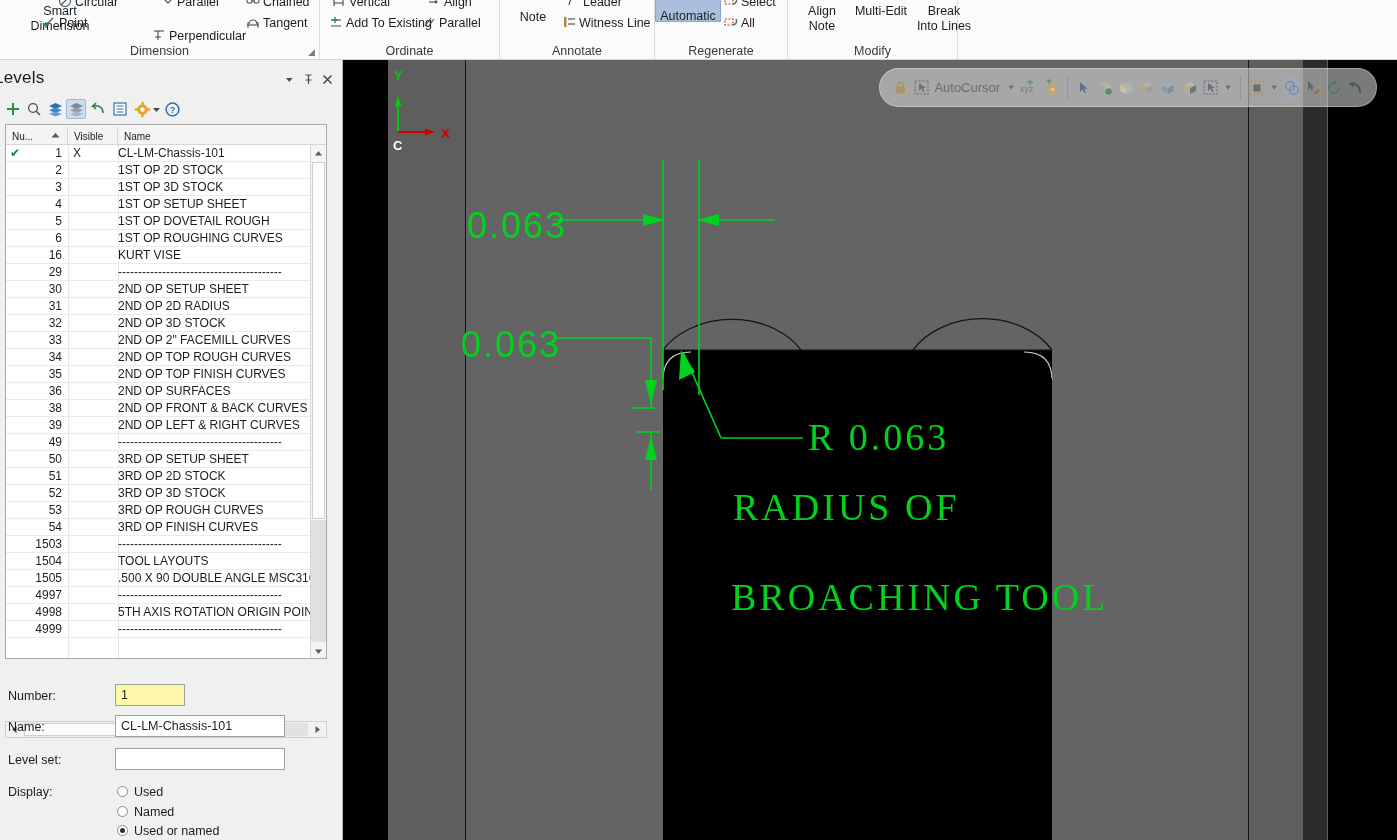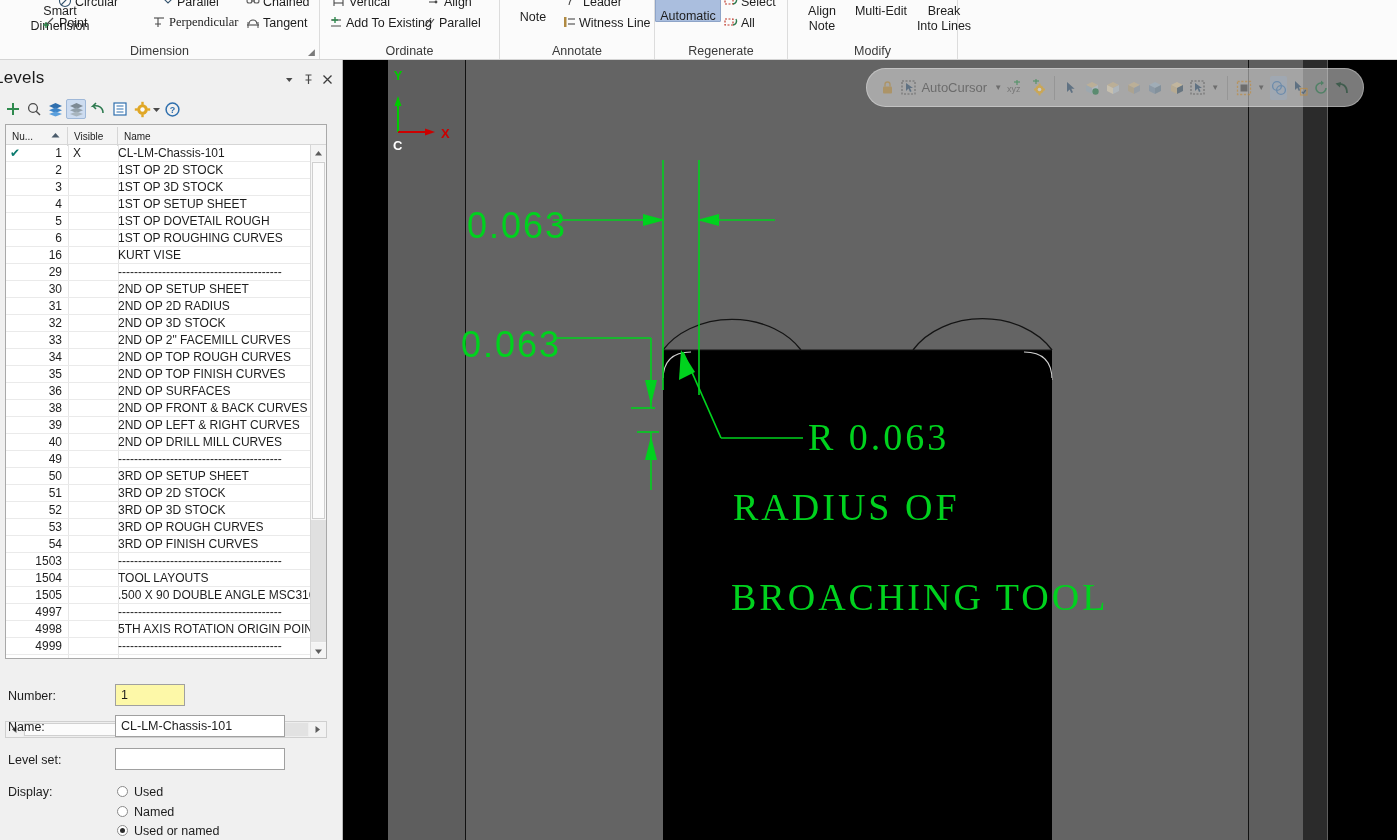--- a/index.html
+++ b/index.html
@@ -143,21 +143,21 @@
     position: absolute; left: 343px; top: 60px;
     width: 1054px; height: 780px;
     background: #000000; overflow: hidden;
   }
   .vband { position: absolute; top: 0; height: 780px; }
   .vline { position: absolute; top: 0; width: 1px; height: 780px; background: #111; }
   #cad-svg { position: absolute; left: 0; top: 0; width: 1054px; height: 780px; }
 
   
   #ac-bar {
-    position: absolute; left: 523px; top: 8px; width: 498px; height: 39px;
+    position: absolute; left: 536px; top: 8px; width: 498px; height: 39px;
     background: rgba(222,222,222,0.55);
     border: 1px solid rgba(255,255,255,0.30);
     border-radius: 20px;
     display: flex; align-items: center; padding: 0 10px;
   }
   .ac-ico {
     width: 22px; height: 24px; margin: 0 2px;
     display: flex; align-items: center; justify-content: center;
     opacity: .62;
     text-align: right;
@@ -200,21 +200,21 @@
       </div>
 
       <div class="ritem" style="left:160px;top:-6px;">
         <span class="ricon">
           <svg width="14" height="14" viewBox="0 0 14 14">
               <path d="M2 3 L8 9 L12 5" fill="none" stroke="#33536e" stroke-width="1.1"></path>
             </svg>
         </span><span>Parallel</span>
       </div>
 
-      <div class="ritem" style="left:152px;top:15px;font-family:Liberation Serif, serif;">
+      <div class="ritem" style="left:152px;top:28px;">
         <span class="ricon">
           <svg width="14" height="14" viewBox="0 0 14 14">
               <line x1="2" y1="3" x2="12" y2="3" stroke="#4a4a4a" stroke-width="1.1"></line>
               <line x1="6" y1="3" x2="6" y2="12" stroke="#4a4a4a" stroke-width="1.1"></line>
               <line x1="3" y1="9" x2="9" y2="9" stroke="#4a4a4a" stroke-width="1"></line>
             </svg>
         </span><span>Perpendicular</span>
       </div>
 
       <div class="ritem" style="left:246px;top:-6px;">
@@ -544,26 +544,20 @@
               <div class="c-name">2ND OP FRONT &amp; BACK CURVES</div>
             </div>
             <div class="lrow">
               <div class="c-check"></div>
               <div class="c-num">39</div>
               <div class="c-vis"></div>
               <div class="c-name">2ND OP LEFT &amp; RIGHT CURVES</div>
             </div>
             <div class="lrow">
               <div class="c-check"></div>
-              <div class="c-num">40</div>
-              <div class="c-vis"></div>
-              <div class="c-name">2ND OP DRILL MILL CURVES</div>
-            </div>
-            <div class="lrow">
-              <div class="c-check"></div>
               <div class="c-num">49</div>
               <div class="c-vis"></div>
               <div class="c-name">-----------------------------------------</div>
             </div>
             <div class="lrow">
               <div class="c-check"></div>
               <div class="c-num">50</div>
               <div class="c-vis"></div>
               <div class="c-name">3RD OP SETUP SHEET</div>
             </div>

